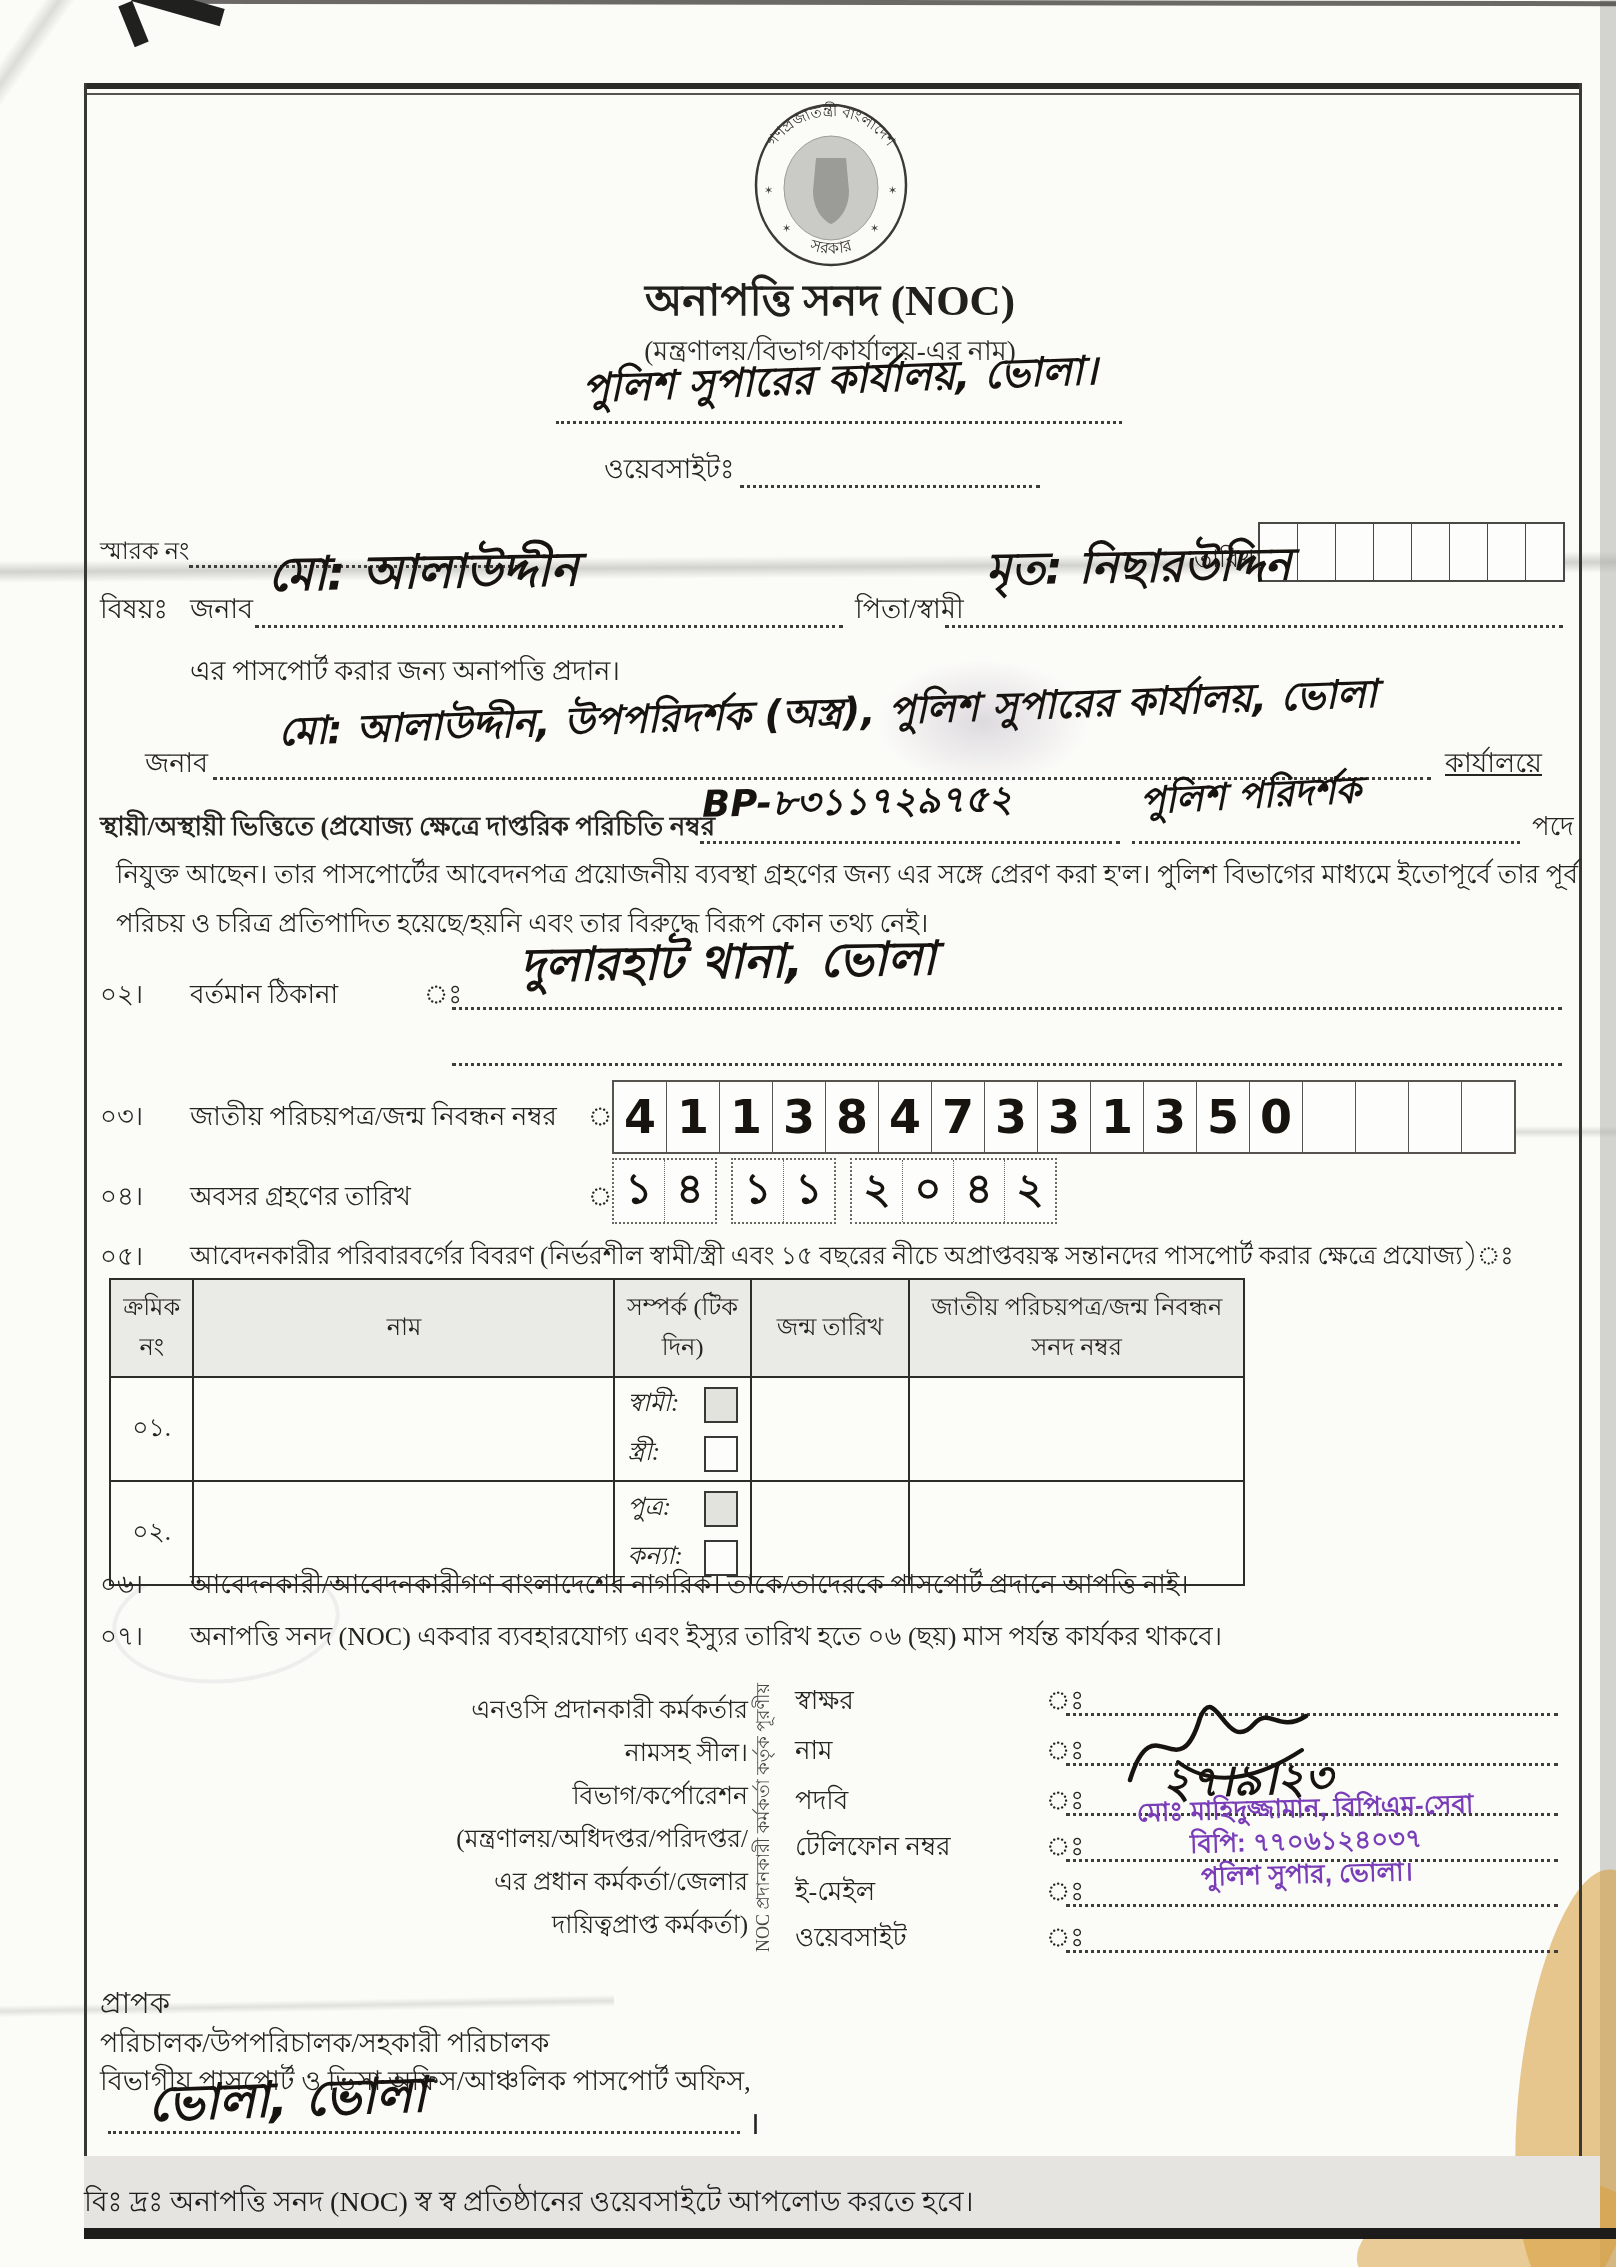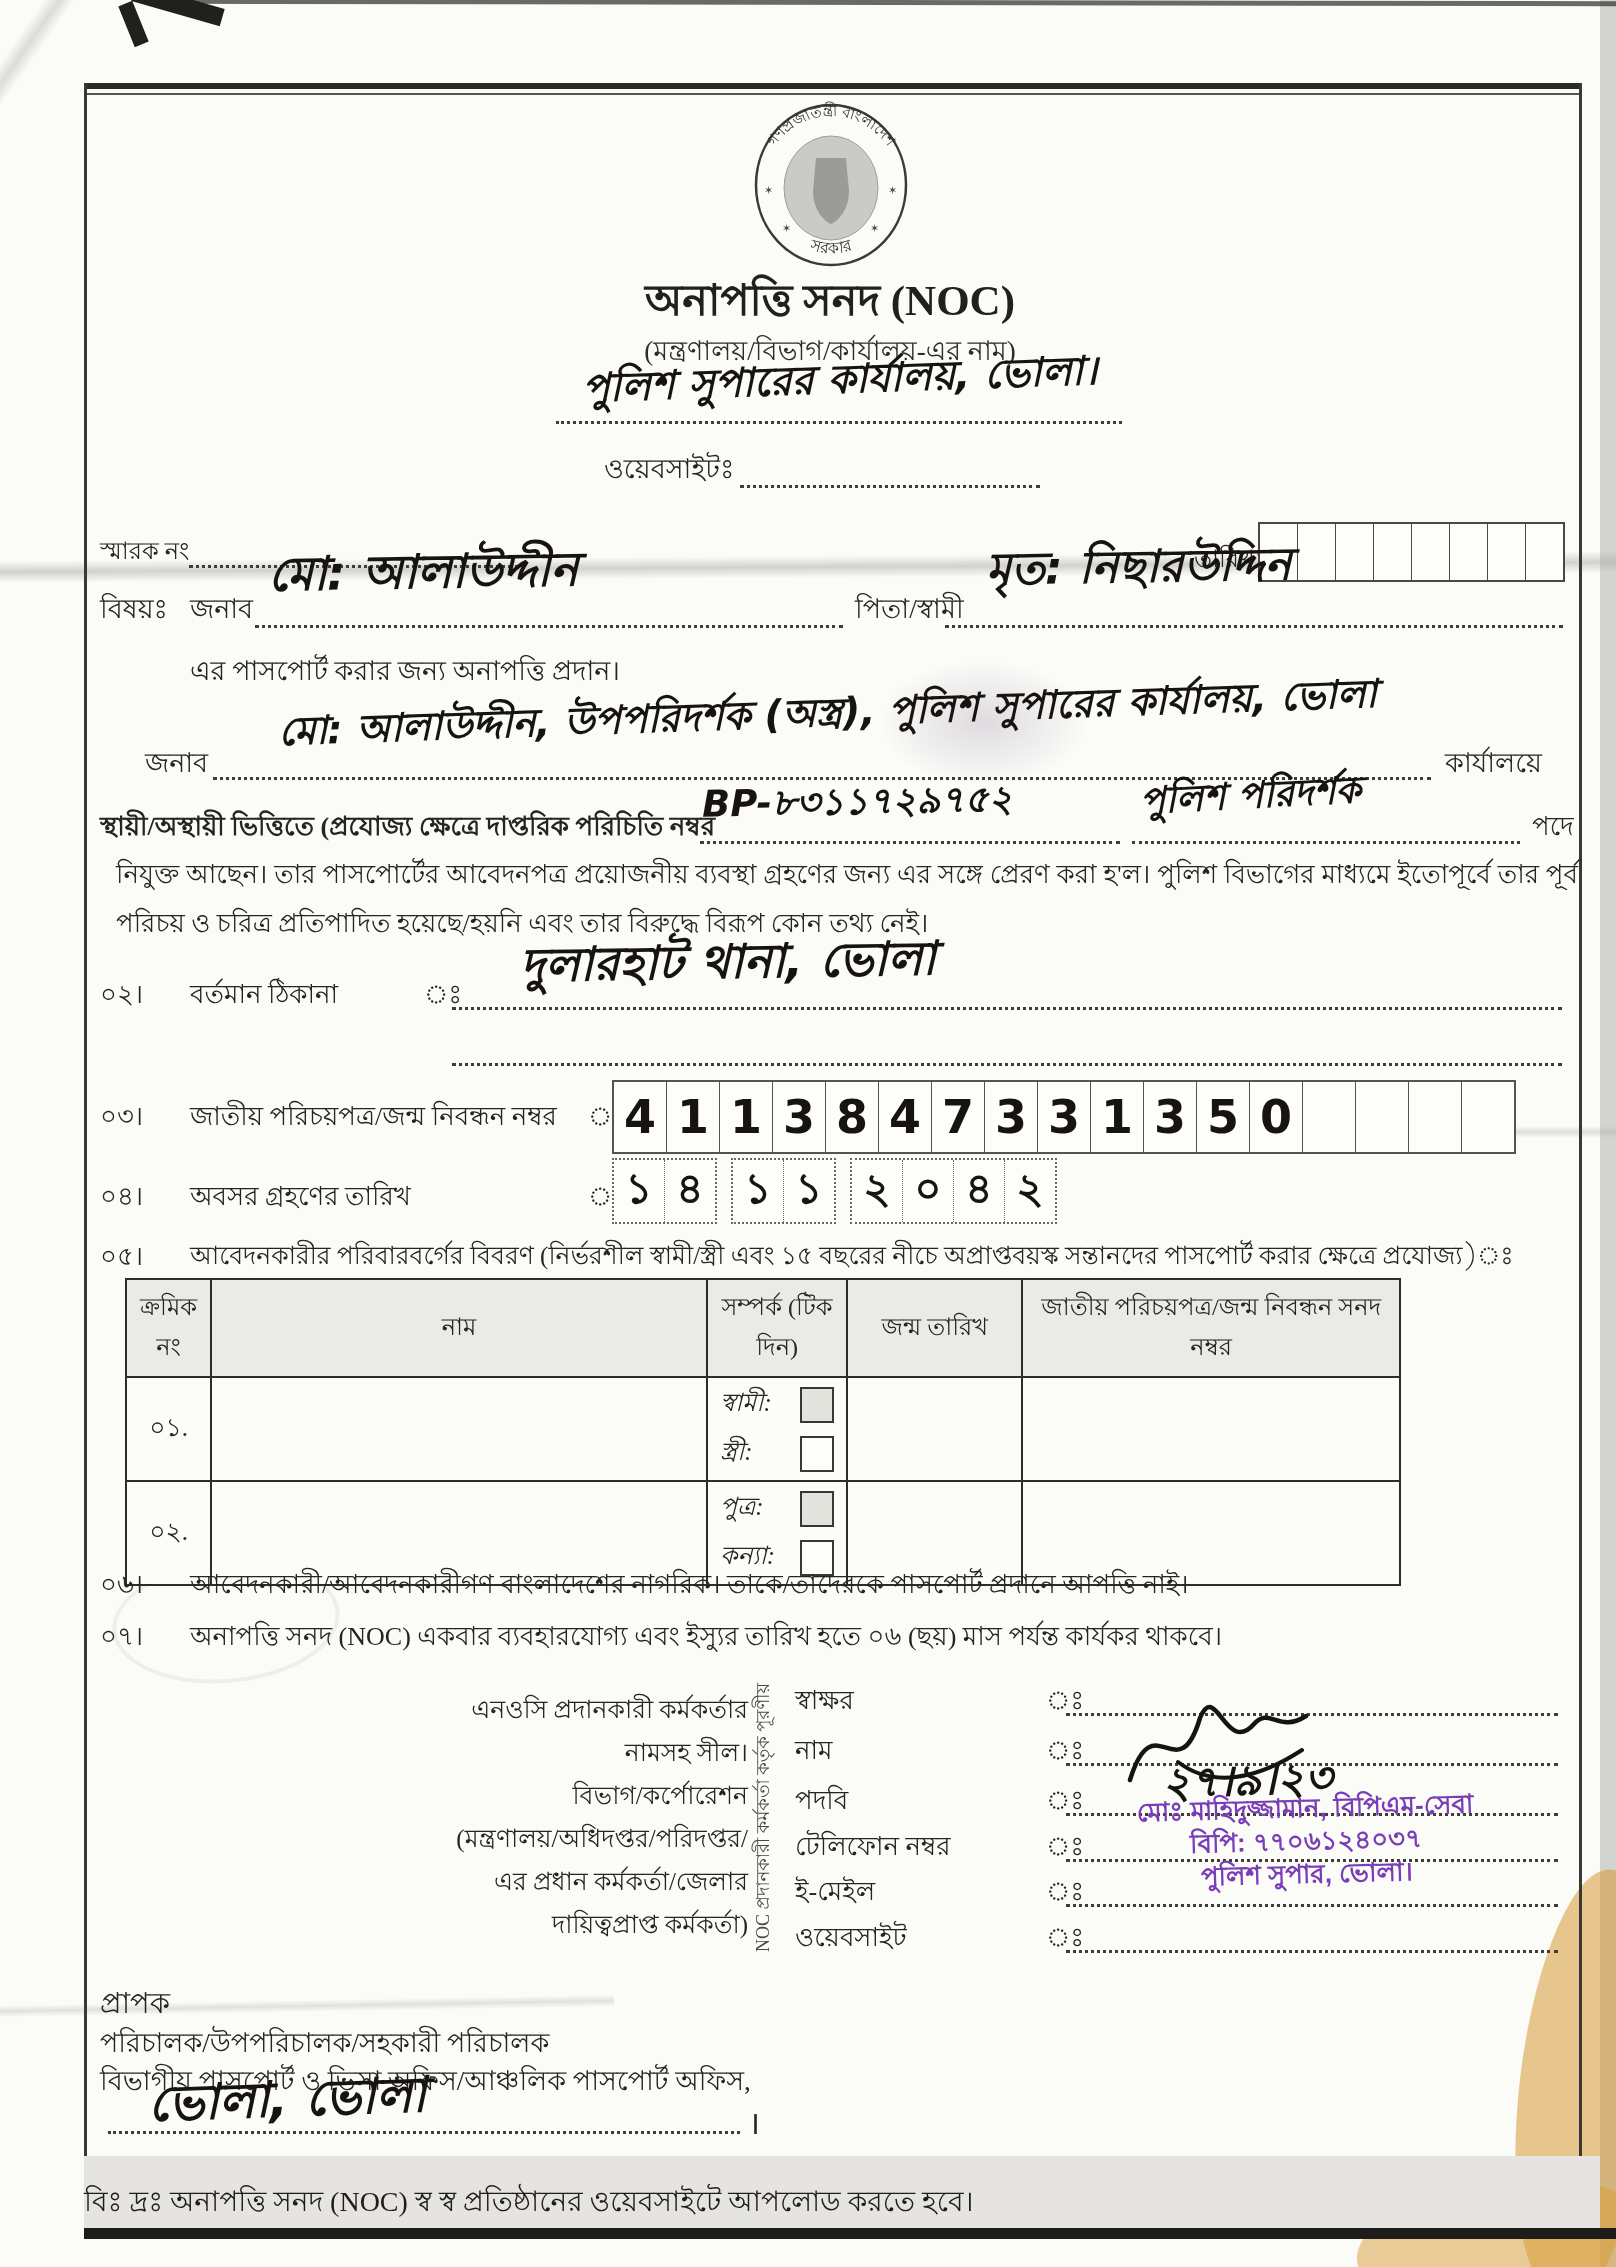--- a/index.html
+++ b/index.html
@@ -62,21 +62,21 @@
   .hand-applicant{left:268px;top:536px;font-size:47px;transform:rotate(-1deg);}
   .hand-father{left:986px;top:532px;font-size:45px;transform:rotate(-1deg);}
   .subject-label{left:100px;top:588px;}
   .subject-mr{left:190px;top:588px;}
   .subject-d1{left:255px;top:624px;width:588px;}
   .father-label{left:855px;top:588px;}
   .subject-d2{left:945px;top:624px;width:618px;}
   .passport-line{left:190px;top:650px;}
   .mr2{left:145px;top:742px;}
   .mr2-dots{left:213px;top:776px;width:1218px;}
-  .office-suffix{left:1445px;top:742px;}
+  .office-suffix{left:1445px;top:742px;text-decoration:underline;}
   .hand-posting{left:278px;top:682px;font-size:39px;transform:rotate(-2deg);}
   .basis-prefix{left:100px;top:806px;font-weight:bold;}
   .basis-d1{left:700px;top:840px;width:420px;}
   .basis-d2{left:1132px;top:840px;width:388px;}
   .post-suffix{left:1532px;top:806px;}
   .hand-bp{left:702px;top:772px;font-size:37px;transform:rotate(-1deg);}
   .hand-desig{left:1140px;top:766px;font-size:37px;transform:rotate(-3deg);}
   .paragraph{left:116px;top:850px;width:1462px;font-size:26px;line-height:49px;text-align:justify;}
   
   .s02-num{left:100px;top:974px;} .s02-label{left:190px;top:974px;} .s02-colon{left:424px;top:974px;}
@@ -91,21 +91,21 @@
   .nid-grid .hand{font-size:46px;font-style:normal;}
   .s04-num{left:100px;top:1176px;} .s04-label{left:190px;top:1176px;} .s04-colon{left:588px;top:1176px;}
   .ret-wrap{left:612px;top:1158px;display:flex;gap:14px;}
   .ret-group{display:flex;border:2px dotted #6a6762;}
   .ret-group .cell{width:50px;height:62px;border-right:1px dotted #6a6762;background:#fdfdfb;
     display:flex;align-items:center;justify-content:center;}
   .ret-group .cell:last-child{border-right:none;}
   .ret-group .hand{font-size:42px;font-style:normal;}
   .s05-num{left:100px;top:1236px;} .s05-label{left:190px;top:1236px;width:1375px;font-size:25px;}
   
-  .famtable{left:125px;top:1278px;width:1276px;border-collapse:collapse;}
+  .famtable{left:109px;top:1278px;width:1136px;border-collapse:collapse;}
   .famtable th,.famtable td{border:2px solid #2e2c29;font-weight:normal;}
   .famtable th{background:#eaeae6;font-size:24px;text-align:center;height:92px;padding:2px 8px;}
   .famtable td{height:84px;font-size:25px;vertical-align:middle;background:#fcfcf9;}
   .famtable .sl{text-align:center;}
   .famtable .relcell{padding:2px 8px;font-style:italic;}
   .relrow{display:flex;align-items:center;justify-content:space-between;padding:3px 4px;}
   .box{width:30px;height:32px;border:2px solid #3a3835;background:#fdfdfb;}
   .box.shaded{background:#e3e3de;}
   .s06-num{left:100px;top:1564px;} .s06-text{left:190px;top:1564px;width:1380px;}
   .s07-num{left:100px;top:1616px;} .s07-text{left:190px;top:1616px;width:1380px;}

